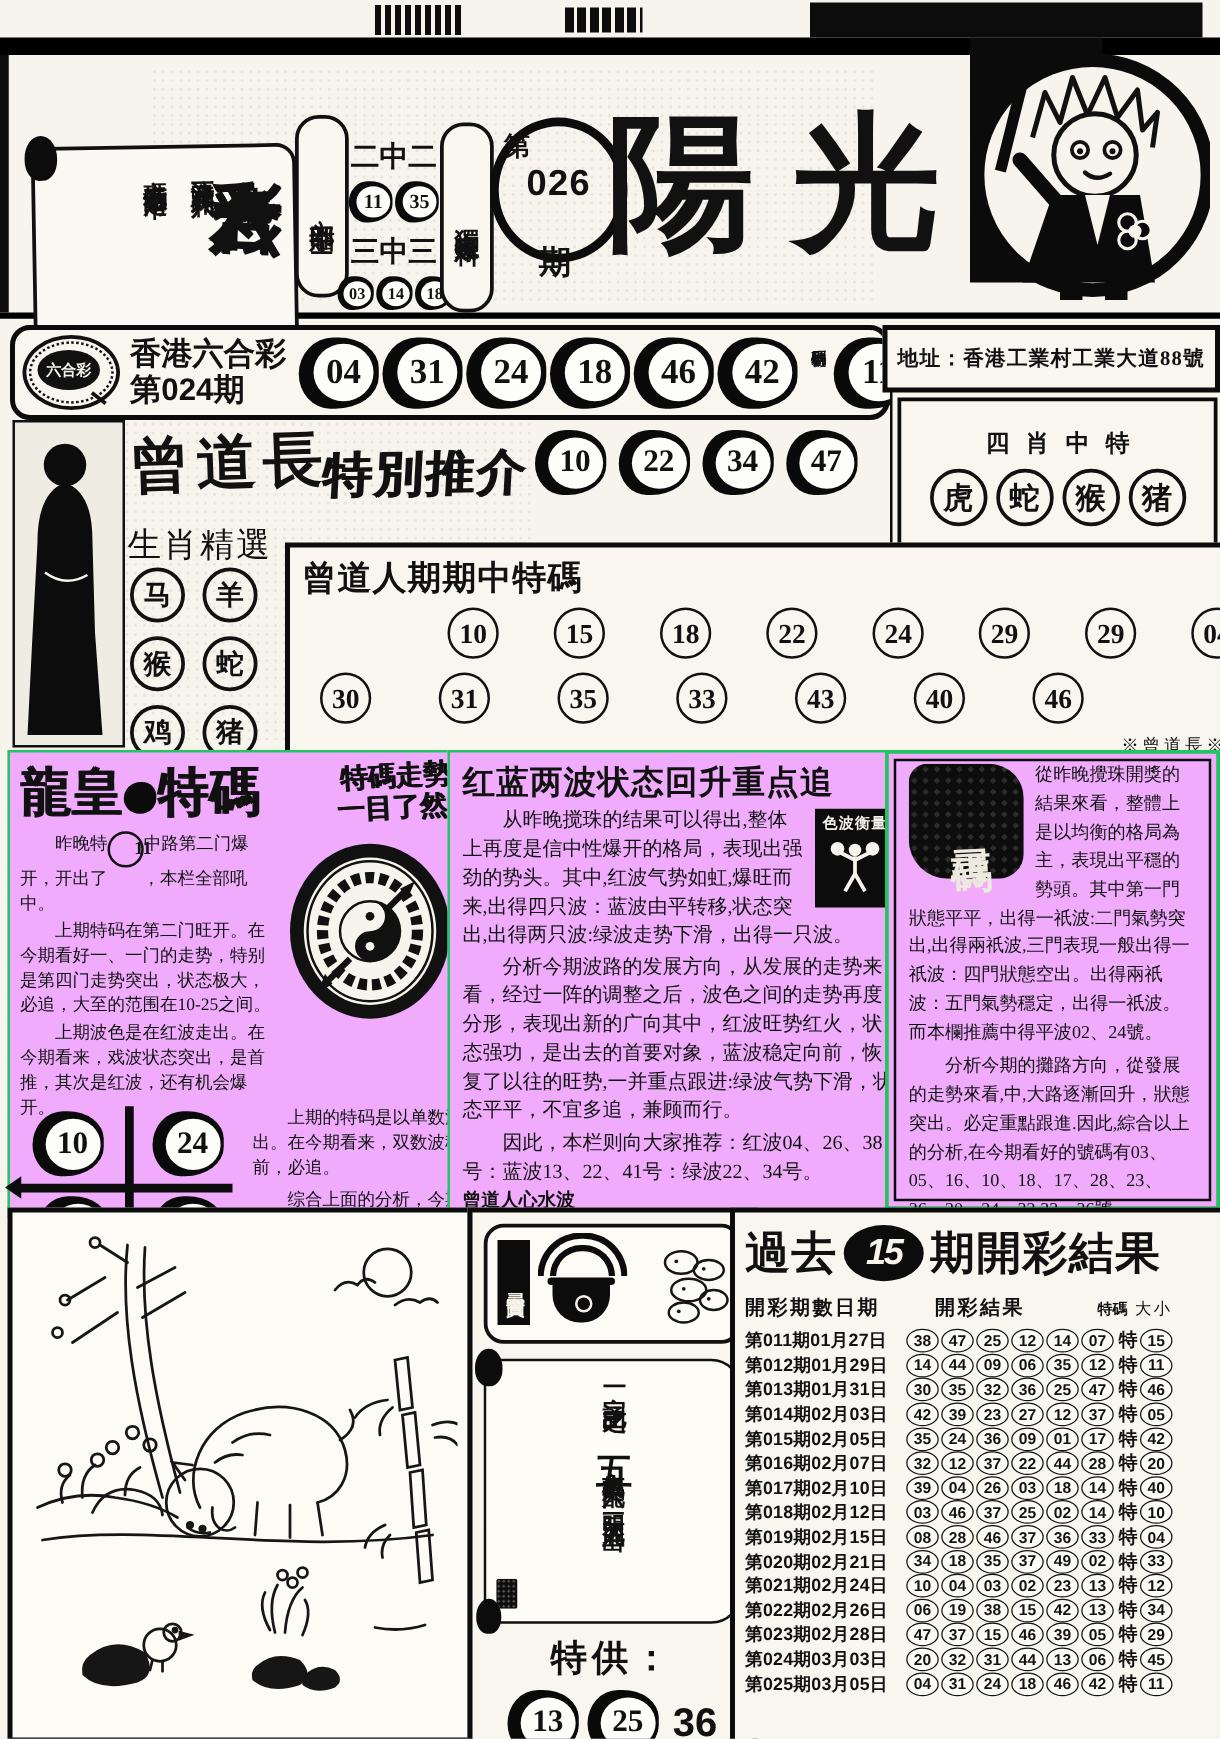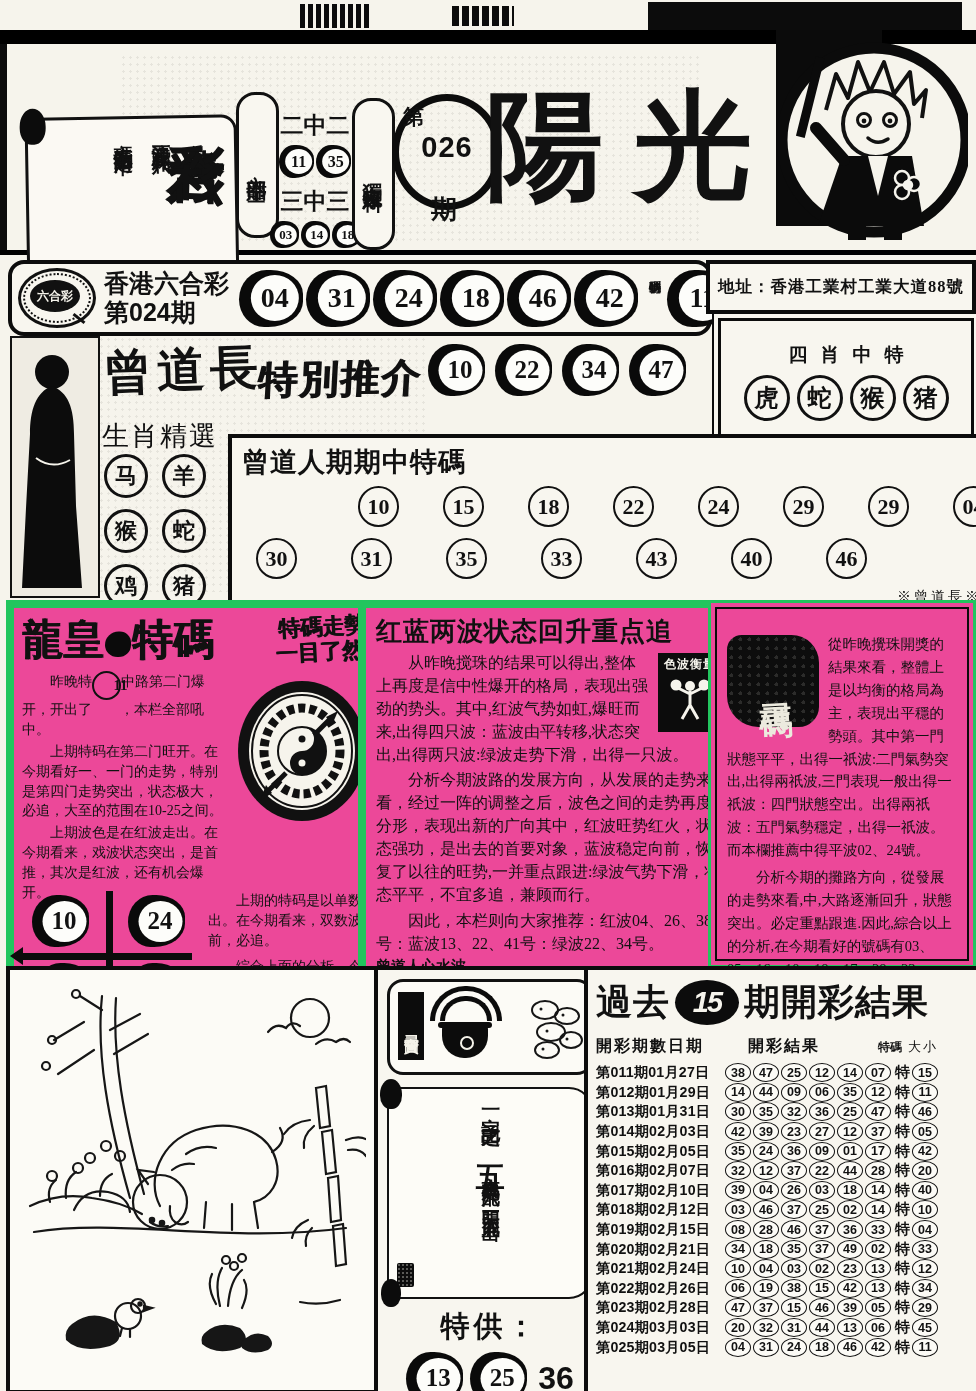--- a/index.html
+++ b/index.html
@@ -80,25 +80,25 @@
   .mrecnums{position:absolute;left:428px;top:344px;display:flex;gap:10px}
   .zlabel{position:absolute;left:102px;top:418px;font-size:27px;font-weight:400;letter-spacing:2px;white-space:nowrap}
   .zgrid{position:absolute;left:104px;top:454px;width:96px;display:grid;grid-template-columns:repeat(2,1fr);
          row-gap:11px;column-gap:14px;justify-items:center}
   .temabox{position:absolute;left:228px;top:434px;width:740px;height:158px;border:4px solid #0c0c0c;background:#f8f6ef;padding:6px 10px}
   .temabox .tt{font-size:27px;font-weight:700;letter-spacing:1px}
   .temarow1{display:flex;gap:44px;margin:6px 0 0 116px}
   .temarow2{display:flex;gap:54px;margin:11px 0 0 14px}
   .temasign{position:absolute;right:10px;bottom:2px;font-size:14px;letter-spacing:3px}
   
-  .col{position:absolute;border:8px solid #22c55e;background:#ec4899}
+  .col{position:absolute;border:2px solid #22c55e;background:#f0abfc}
   .colL{left:6px;top:600px;width:348px;height:362px;padding:4px 8px}
   .colM{left:358px;top:600px;width:346px;height:362px;padding:6px 10px}
   .colR{left:708px;top:600px;width:262px;height:362px;border-width:3px}
-  .colR .in2{position:absolute;inset:4px;border:2px solid #0c0c0c;padding:24px 10px}
+  .colR .in2{position:absolute;inset:4px;border:2px solid #0c0c0c;padding:0 10px}
   .lhead{display:flex;justify-content:space-between;align-items:flex-start}
   .inkname{font-size:40px;font-weight:900;letter-spacing:1px;white-space:nowrap;transform:scaleY(1.06);text-shadow:1.5px 0 0 #111}
   .blot{display:inline-block;width:26px;height:24px;background:#0b0b0b;border-radius:55% 45% 50% 50%;vertical-align:middle;margin:0 1px}
   .lbadge{text-align:center;font-size:22px;font-weight:900;line-height:1.15;transform:rotate(-3deg);margin-top:2px;white-space:nowrap;text-shadow:1px 0 0 #111}
   .lbody{position:relative;margin-top:4px;height:290px}
   .lbody p{width:202px;font-size:14px;line-height:1.42;text-indent:2em;margin:0 0 2px}
   .iring{display:inline-flex;align-items:center;justify-content:center;width:25px;height:25px;border:2px solid #111;
          border-radius:50%;font-size:15px;font-weight:700;vertical-align:-4px}
   .bagua{position:absolute;right:0;top:6px}
   .cross{position:absolute;left:4px;top:224px;width:172px;height:126px}

